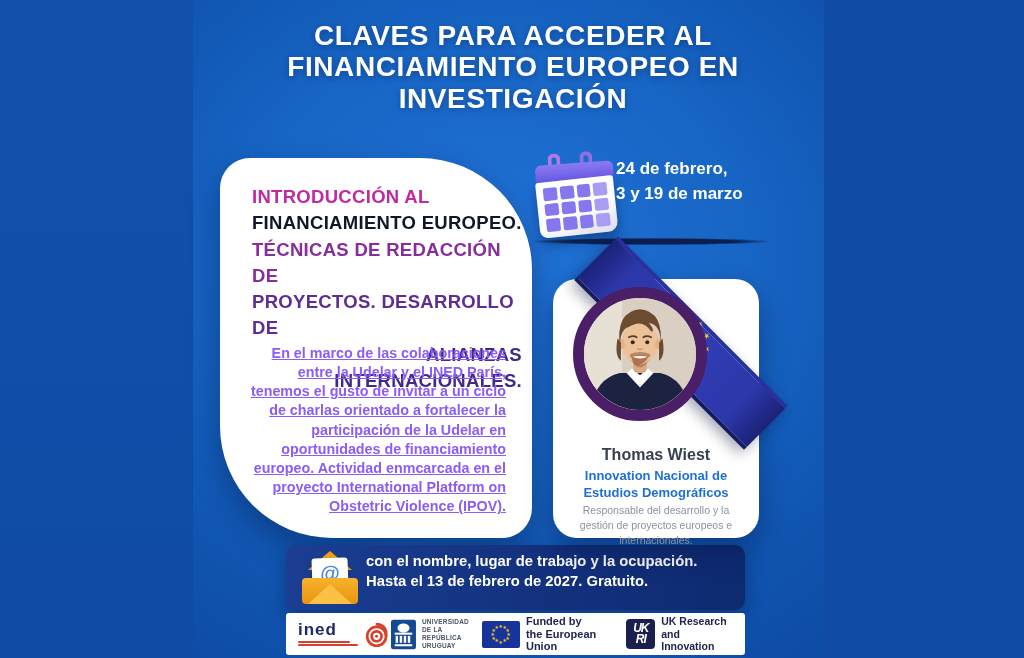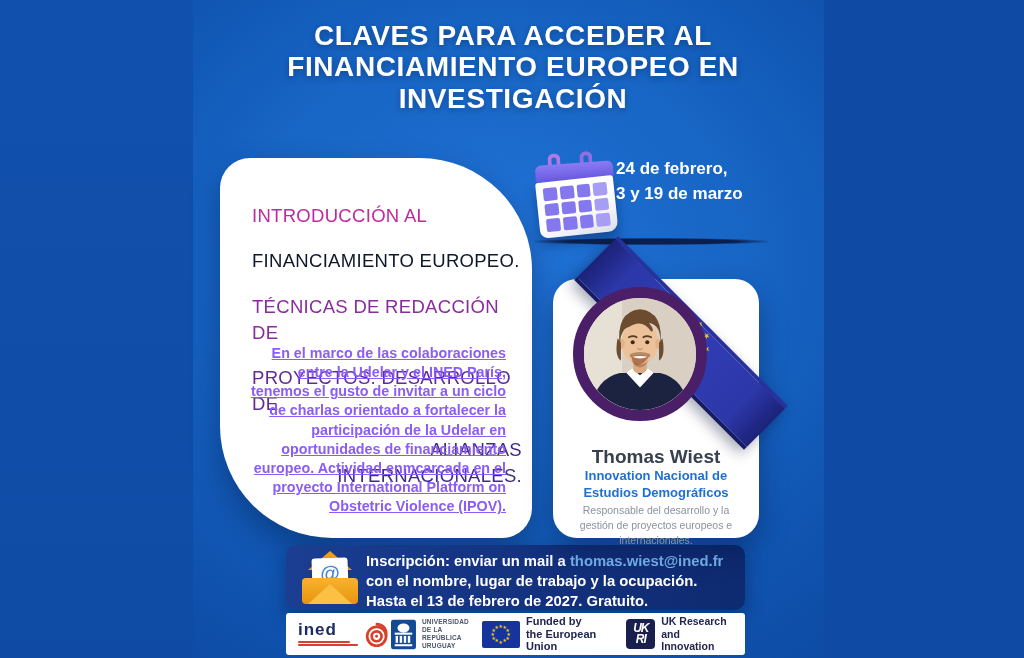--- a/index.html
+++ b/index.html
@@ -9,21 +9,21 @@
   .poster{position:absolute;left:193px;top:0;width:639px;height:658px;
           background:radial-gradient(95% 80% at 47% 40%,#2173d8 0%,#1765c4 42%,#1054b0 72%,#0c48a1 100%);}
   
   .title{position:absolute;left:213px;top:20px;width:600px;text-align:center;z-index:2;}
   .title span{display:block;color:#fff;font-weight:800;font-size:28px;line-height:1.12;
               letter-spacing:.6px;text-shadow:0 2px 6px rgba(0,10,40,.3);}
   
   .intro-card{position:absolute;left:220px;top:158px;width:312px;height:380px;background:#fff;
               border-radius:30px 112px 30px 112px;box-shadow:0 14px 30px rgba(2,18,60,.38);z-index:2;}
   .intro-heading{position:absolute;left:32px;top:26px;width:270px;}
-  .intro-heading span{display:block;font-size:18.5px;font-weight:400;letter-spacing:.3px;line-height:1.42;margin-top:19px;}
+  .intro-heading span{display:block;font-size:18.5px;font-weight:700;letter-spacing:.3px;line-height:1.42;}
   .intro-body{position:absolute;left:30px;top:186px;width:256px;text-align:right;
               color:#8b5cf6;font-size:14.3px;font-weight:700;line-height:1.34;text-decoration:underline;}
   
   .cal{position:absolute;left:537px;top:152px;width:78px;height:88px;transform:rotate(-4deg);z-index:2;}
   .cal-ring{position:absolute;top:0;width:13px;height:15px;border:4.5px solid #b07ae6;border-bottom:none;
             border-radius:8px 8px 0 0;}
   .cal-ring.r1{left:13px;} .cal-ring.r2{left:45px;border-color:#8f6fe2;}
   .cal-top{position:absolute;left:0;top:11px;width:78px;height:17px;border-radius:6px 6px 2px 2px;
            background:linear-gradient(180deg,#8a7bf2,#6a5ae4);}
   .cal-body{position:absolute;left:0;top:27px;width:78px;height:56px;border-radius:3px 3px 10px 8px;
@@ -42,21 +42,21 @@
   .ribbon{position:absolute;left:561px;top:312px;width:240px;height:62px;transform:rotate(45deg);
           background:linear-gradient(90deg,#1b2277 0%,#2c37a8 14%,#313db6 50%,#2c37a8 86%,#1b2277 100%);
           border-top:4px solid #28319c;border-bottom:4px solid #151c64;z-index:4;
           box-shadow:0 6px 14px rgba(2,12,50,.35);}
   .star-ring{position:absolute;left:50%;top:50%;width:0;height:0;}
   .star{position:absolute;left:0;top:0;color:#f2c41d;line-height:1;}
   .avatar{position:absolute;left:573px;top:287px;width:134px;height:134px;border-radius:50%;
           border:11px solid #4b1e68;overflow:hidden;z-index:5;background:#d9d0c3;}
   .avatar svg{display:block;width:100%;height:100%;}
   .speaker-name{position:absolute;left:553px;top:446px;width:206px;text-align:center;z-index:5;
-                color:#36404f;font-size:19px;font-weight:700;}
+                color:#36404f;font-size:16px;font-weight:700;}
   .speaker-inst{position:absolute;left:553px;top:468px;width:206px;text-align:center;z-index:5;}
   .speaker-inst span{display:block;color:#1f70d4;font-size:13px;font-weight:700;line-height:1.28;}
   .speaker-role{position:absolute;left:571px;top:503px;width:170px;text-align:center;z-index:5;
                 color:#8a93a1;font-size:10.5px;line-height:1.45;}
   
   .inscription{position:absolute;left:286px;top:545px;width:459px;height:65px;border-radius:10px;
                background:linear-gradient(90deg,#1b3e92 0%,#13317e 55%,#0e2a70 100%);
                box-shadow:0 8px 18px rgba(0,10,40,.35);z-index:2;}
   .insc-text{position:absolute;left:80px;top:6px;width:372px;}
   .insc-text div{color:#fff;font-size:14.8px;font-weight:700;line-height:1.36;}
@@ -190,21 +190,20 @@
   <div class="speaker-role">Responsable del desarrollo y la gestión de proyectos europeos e internacionales.</div>
 
   <div class="inscription">
     <div class="env">
       <div class="env-flap"></div>
       <div class="env-paper">@</div>
       <div class="env-body"></div>
       <div class="env-fold"></div>
     </div>
     <div class="insc-text">
-      <div><span>Inscripción: enviar un mail a </span><span class="email">thomas.wiest@ined.fr</span></div>
       <div>con el nombre, lugar de trabajo y la ocupación.</div>
       <div>Hasta el 13 de febrero de 2027. Gratuito.</div>
     </div>
   </div>
 
   <div class="logos">
     <div class="logo-block">
       <div>
         <span class="ined-word">ined</span>
         <div class="ined-sub">

